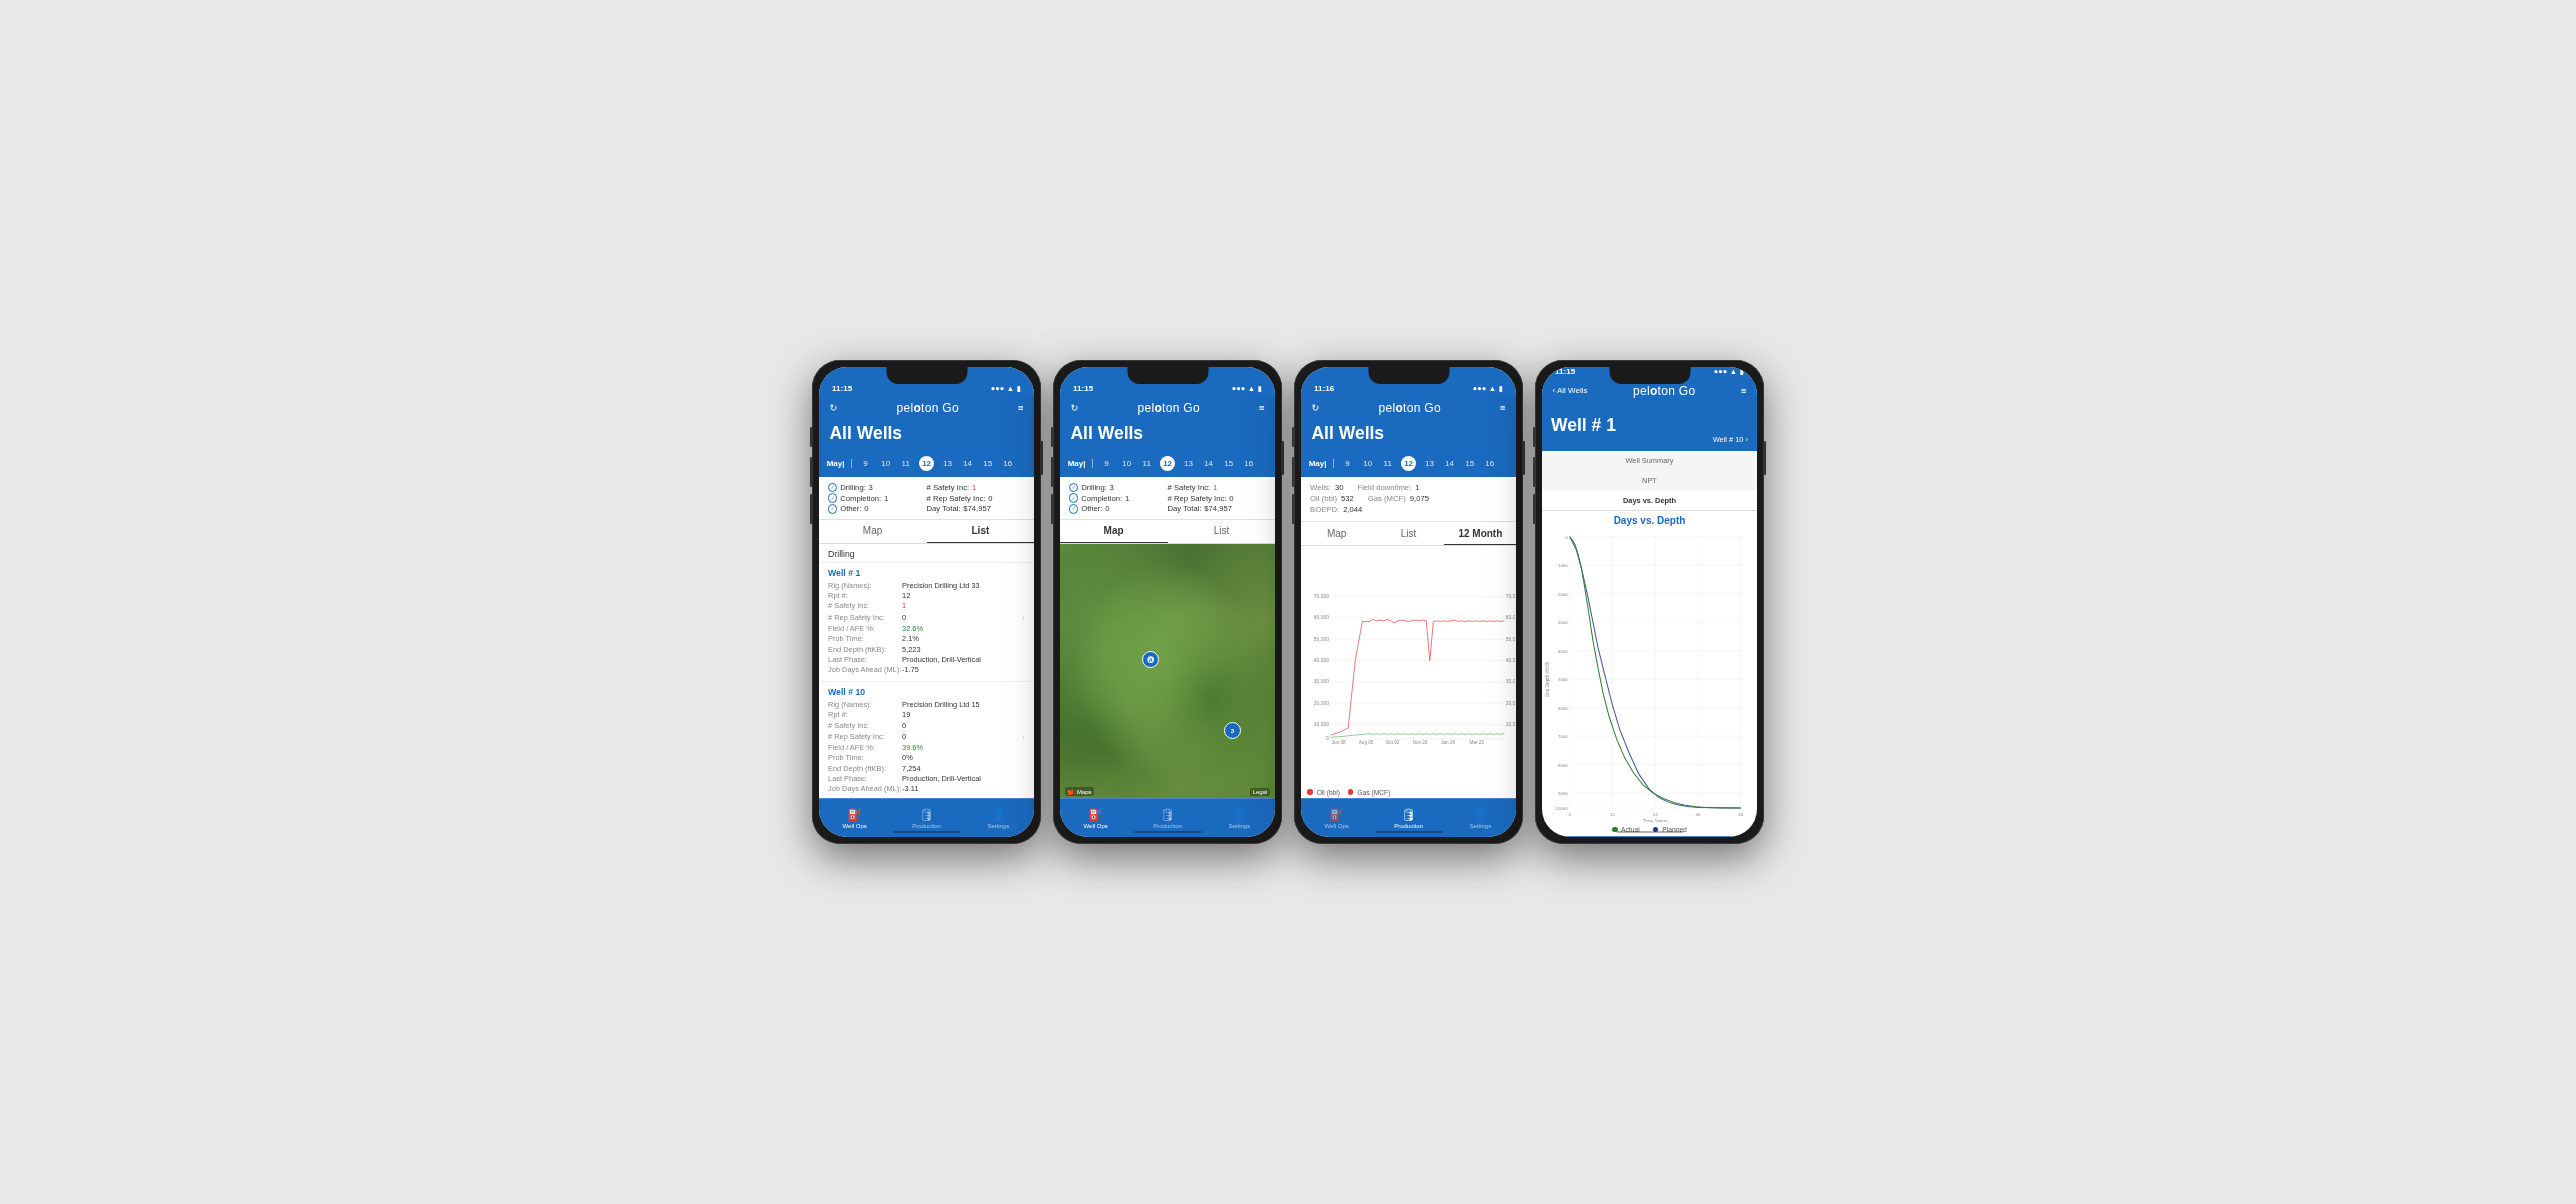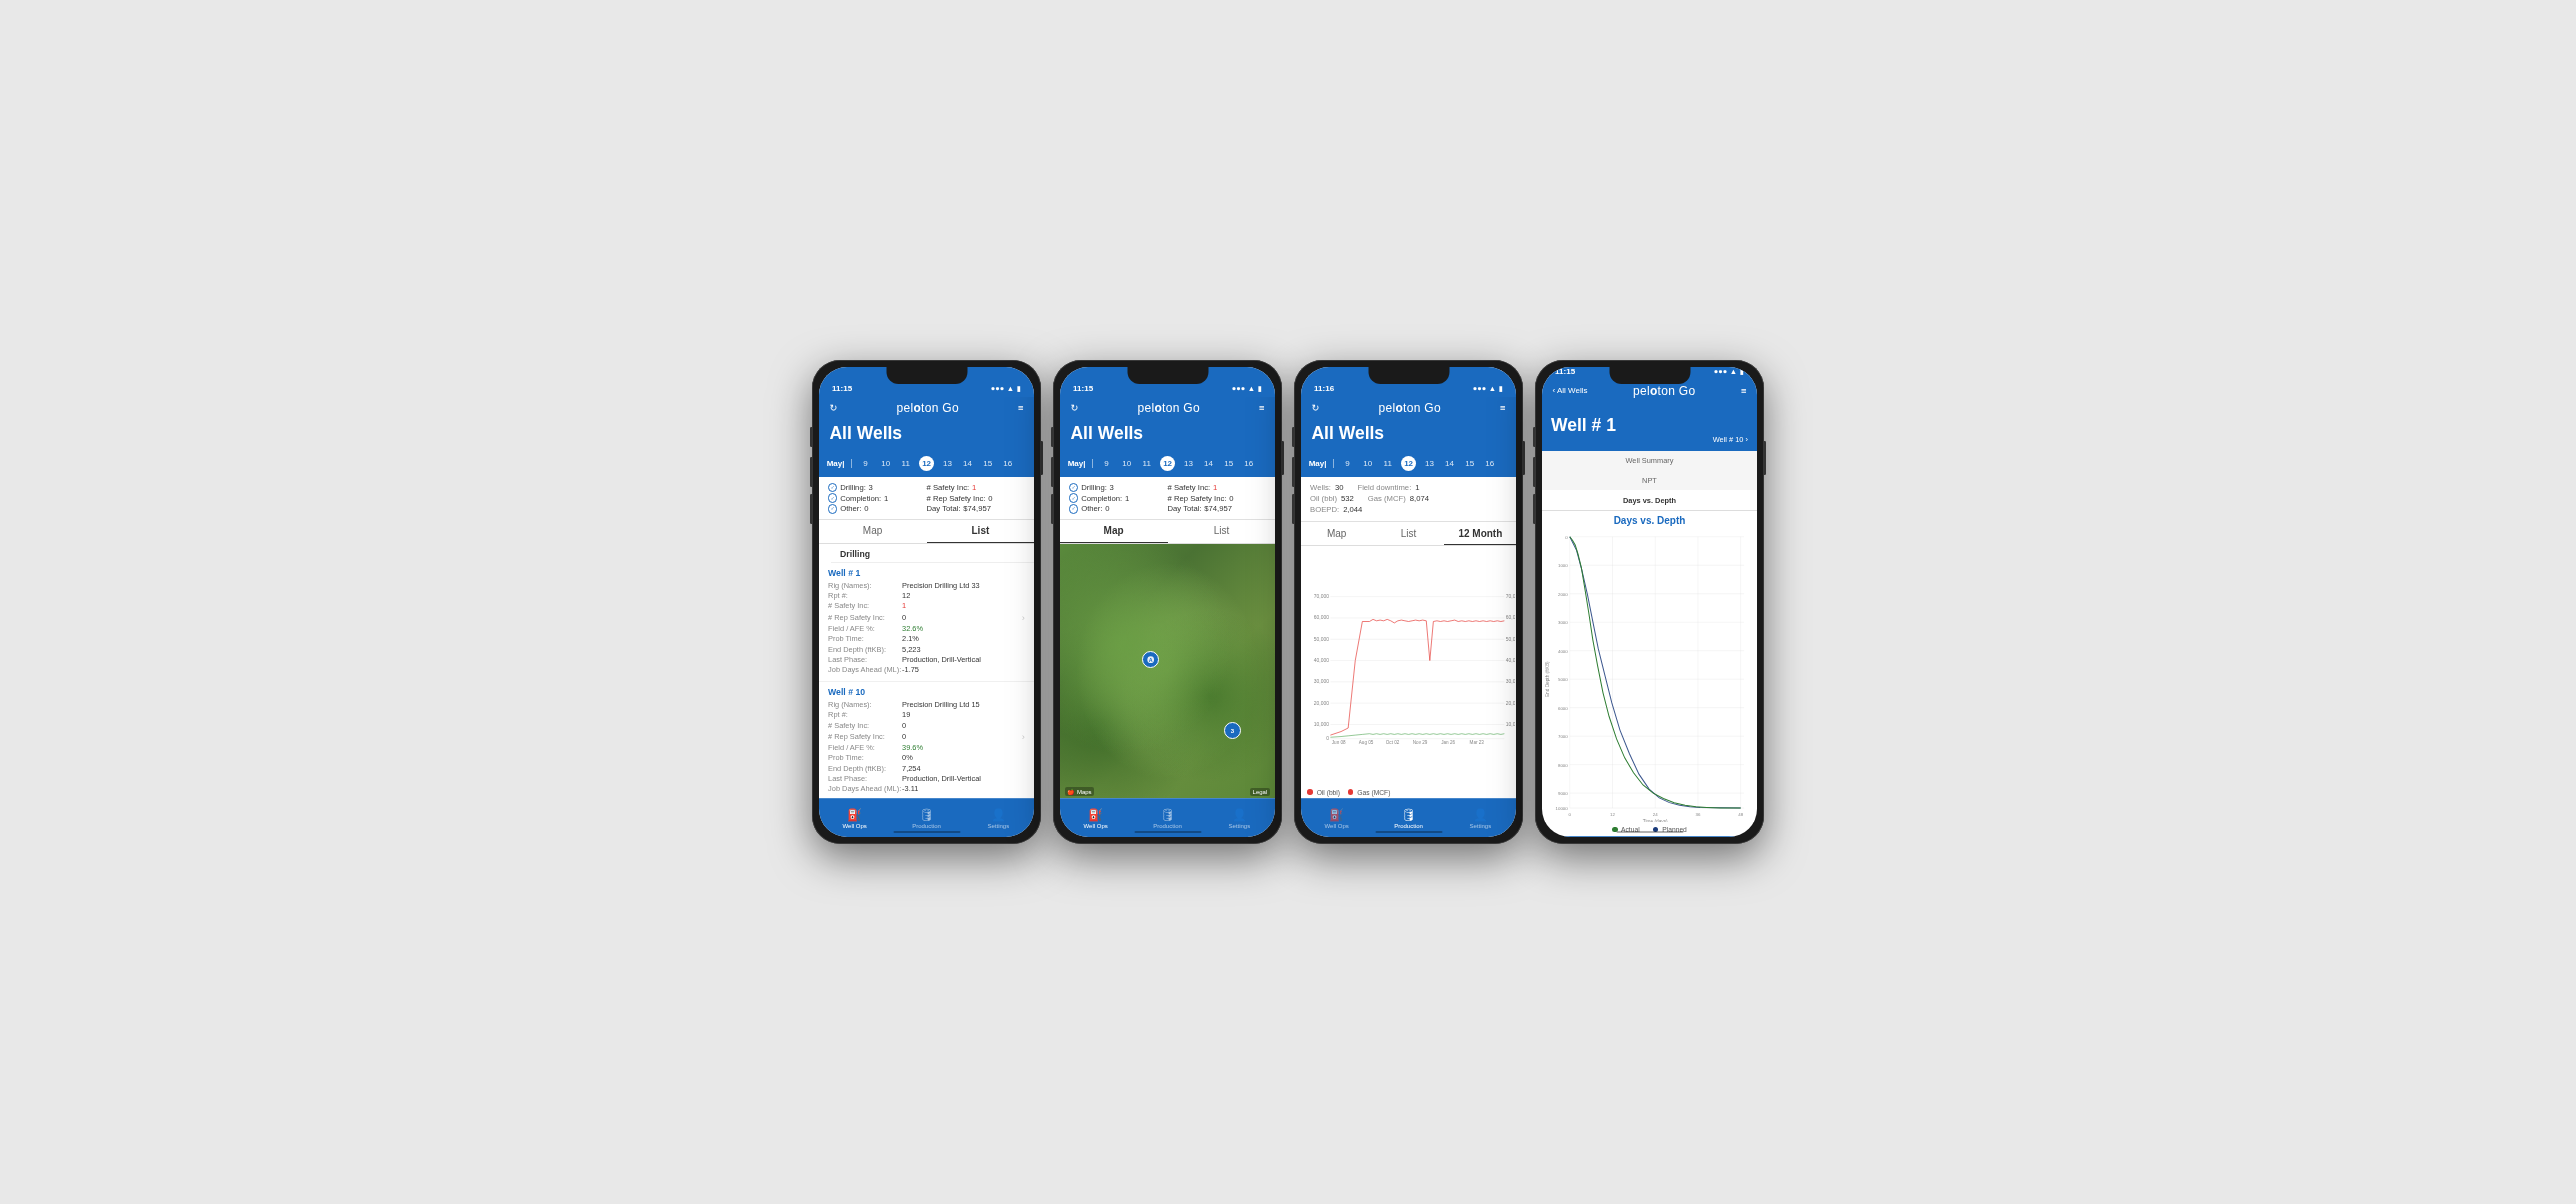--- a/index.html
+++ b/index.html
@@ -226,24 +226,23 @@
     .content-area {
       flex: 1;
       overflow-y: auto;
       background: #fff;
     }
 
     
     .section-header {
       padding: 5.4px 9.4px 2.7px;
       font-size: 8.7px;
-      font-weight: 700;
+      font-weight: 400;
       color: #333;
       border-bottom: 0.7px solid #eee;
-      margin-left: 12px;
     }
 
     
     .well-item {
       padding: 5.4px 9.4px;
       border-bottom: 0.7px solid #f0f0f0;
     }
 
     .well-name {
       font-size: 8.7px;
@@ -867,21 +866,21 @@
             <span class="prod-value">1</span>
           </div>
         </div>
         <div class="prod-row">
           <div class="prod-item">
             <span class="prod-label">Oil (bbl)</span>
             <span class="prod-value">532</span>
           </div>
           <div class="prod-item">
             <span class="prod-label">Gas (MCF)</span>
-            <span class="prod-value">8,074</span>
+            <span class="prod-value">9,075</span>
           </div>
         </div>
         <div class="prod-row">
           <div class="prod-item">
             <span class="prod-label">BOEPD:</span>
             <span class="prod-value">2,044</span>
           </div>
         </div>
       </div>
 

